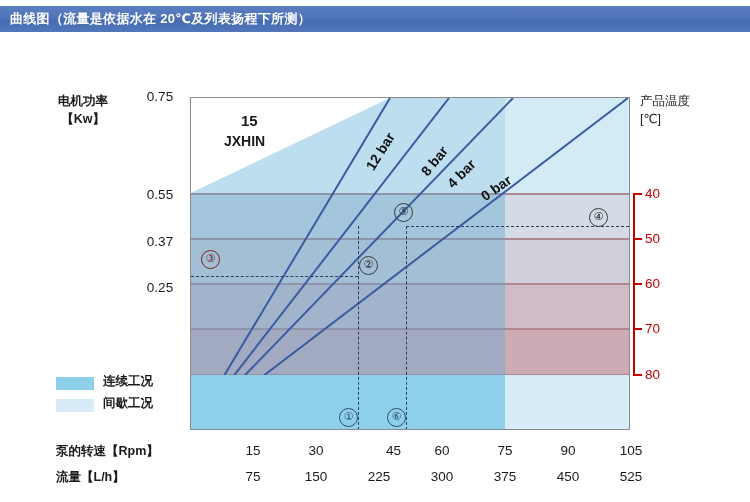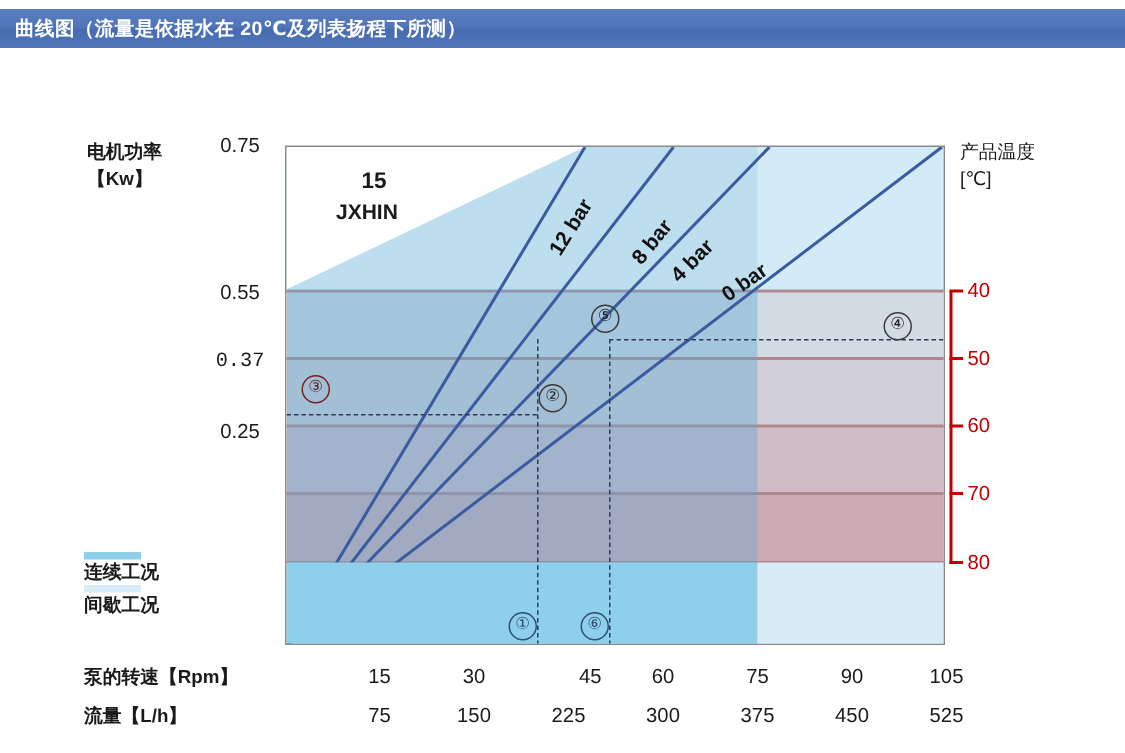--- a/index.html
+++ b/index.html
@@ -12,21 +12,21 @@
     display:flex;align-items:center;}
   #title-bar .txt{color:#ffffff;font-size:13px;font-weight:bold;padding-left:10px;
     letter-spacing:.3px;white-space:nowrap;text-align:center;}
 
   
   #chart-area{position:absolute;left:0;top:0;width:750px;height:502px;}
 
   .lbl{position:absolute;white-space:nowrap;}
 
   
-  #y-axis-title{left:58px;top:92px;font-size:12.5px;font-weight:bold;line-height:18px;}
+  #y-axis-title{left:58px;top:92px;font-size:12.5px;font-weight:bold;line-height:18px;text-align:center;}
   #r-axis-title{left:640px;top:92px;font-size:12.5px;font-weight:normal;line-height:18px;}
 
   
   .ytick{font-size:13.5px;text-align:center;width:48px;}
 
   
   .rtick{font-size:13.5px;color:#c00000;font-weight:normal;}
 
   
   #plot{position:absolute;left:190px;top:97px;width:440px;height:333px;
@@ -51,21 +51,21 @@
   
   #model-num{left:241px;top:112px;font-size:15px;font-weight:bold;}
   #model-name{left:224px;top:133px;font-size:14px;font-weight:bold;}
 
   
   .barlbl{position:absolute;font-size:14px;font-weight:bold;color:#101010;
           transform-origin:left bottom;white-space:nowrap;}
 
   
   #legend{position:absolute;left:56px;top:368px;}
-  .legrow{display:flex;align-items:flex-start;height:22px;flex-direction:column;}
+  .legrow{display:flex;align-items:flex-end;height:22px;}
   .legsw{width:38px;height:13px;margin-right:9px;}
   .legtx{font-size:12.5px;font-weight:bold;}
 
   
   #bottom-axis{position:absolute;left:0;top:443px;width:748px;}
   .barow{position:relative;height:26px;}
   .barow .name{position:absolute;left:56px;top:0;font-size:12.5px;font-weight:bold;}
   .barow .cell{position:absolute;top:0;font-size:13.5px;text-align:center;width:44px;}
 </style>
 </head>
@@ -81,21 +81,21 @@
     <div>电机功率</div>
     <div>【Kw】</div>
   </div>
   <div class="lbl" id="r-axis-title">
     <div>产品温度</div>
     <div>[℃]</div>
   </div>
 
   <div class="lbl ytick" style="left:136px;top:89px;">0.75</div>
   <div class="lbl ytick" style="left:136px;top:187px;">0.55</div>
-  <div class="lbl ytick" style="left:136px;top:234px;font-family:Liberation Mono, monospace;">0.37</div>
+  <div class="lbl ytick" style="left:136px;top:234px;">0.37</div>
   <div class="lbl ytick" style="left:136px;top:280px;">0.25</div>
 
   <div style="position:absolute;left:633px;top:194px;width:2.2px;height:182px;background:#c00000;"></div>
   <div style="position:absolute;left:633px;top:193px;width:9px;height:2.2px;background:#c00000;"></div>
   <div style="position:absolute;left:633px;top:238px;width:9px;height:2.2px;background:#c00000;"></div>
   <div style="position:absolute;left:633px;top:283px;width:9px;height:2.2px;background:#c00000;"></div>
   <div style="position:absolute;left:633px;top:328px;width:9px;height:2.2px;background:#c00000;"></div>
   <div style="position:absolute;left:633px;top:374px;width:9px;height:2.2px;background:#c00000;"></div>
 
   <div class="lbl rtick" style="left:645px;top:186px;">40</div>

